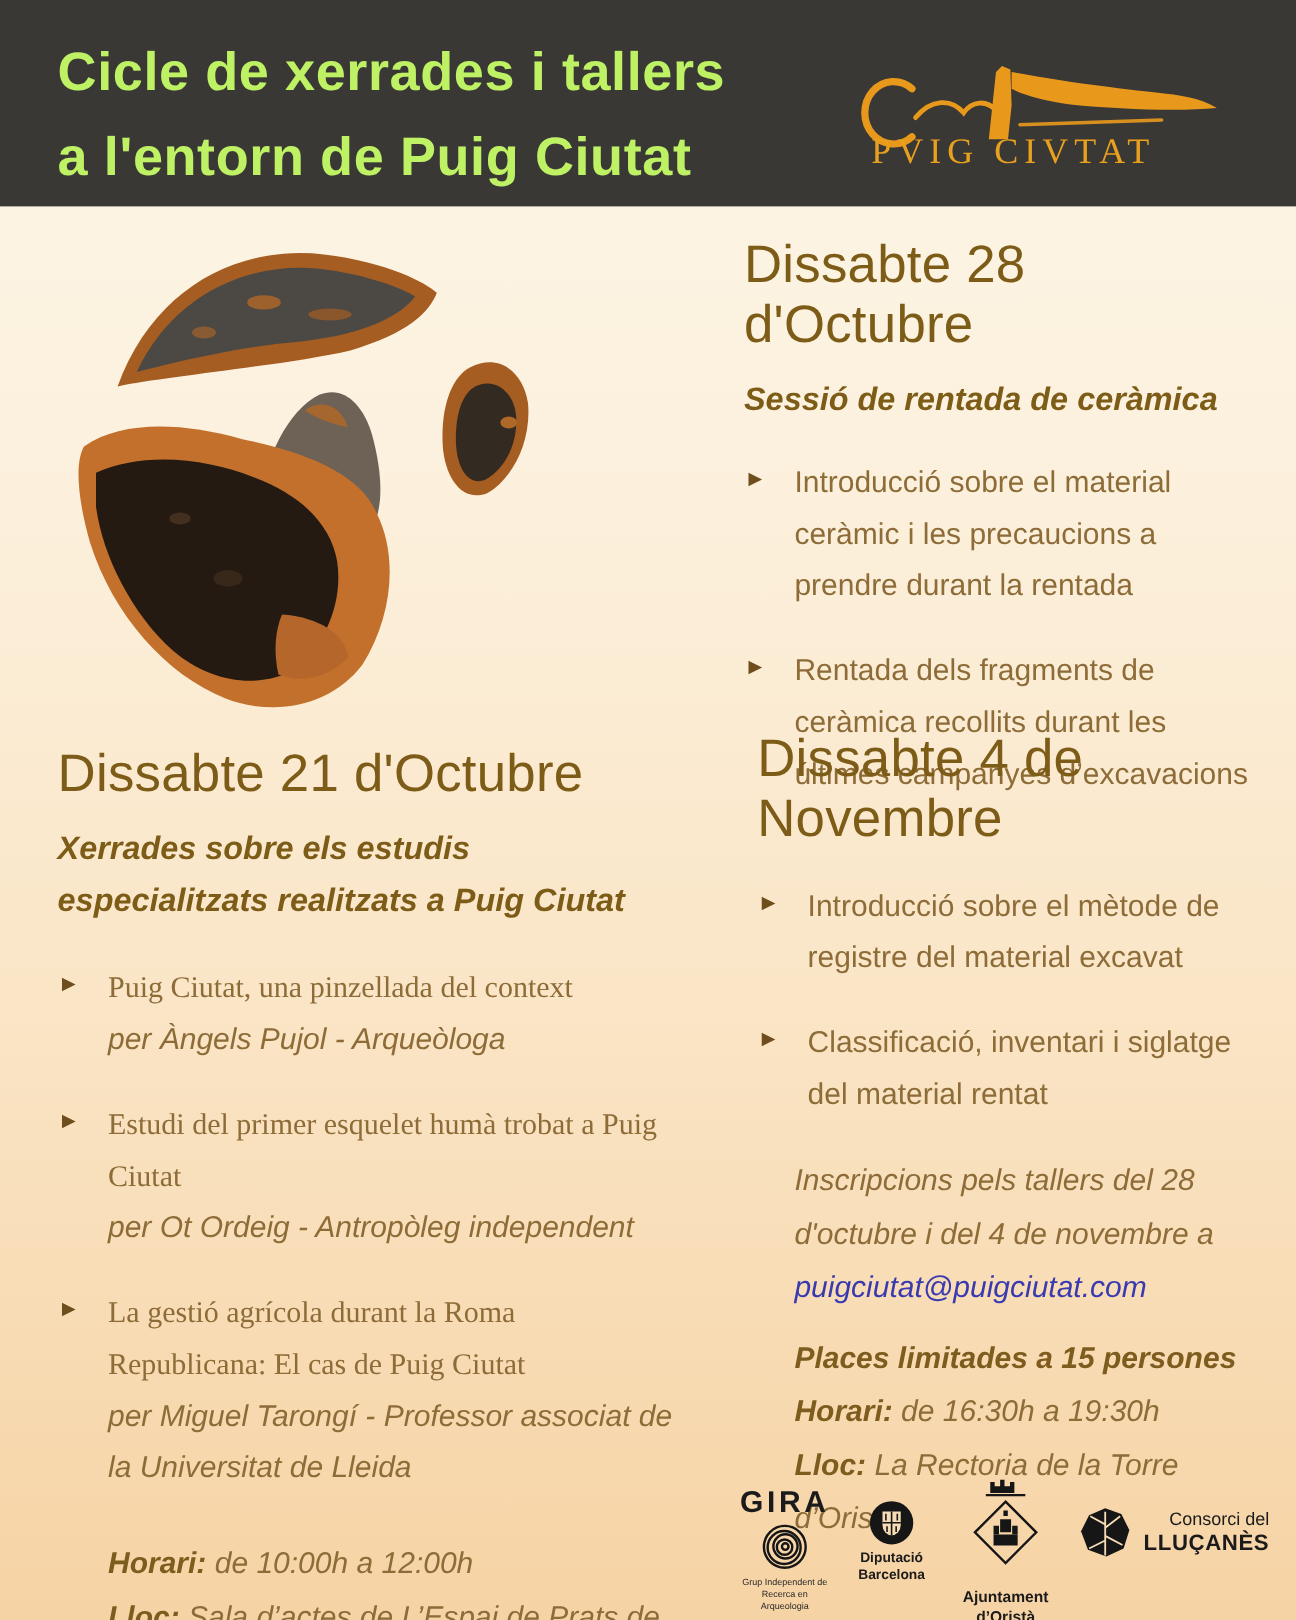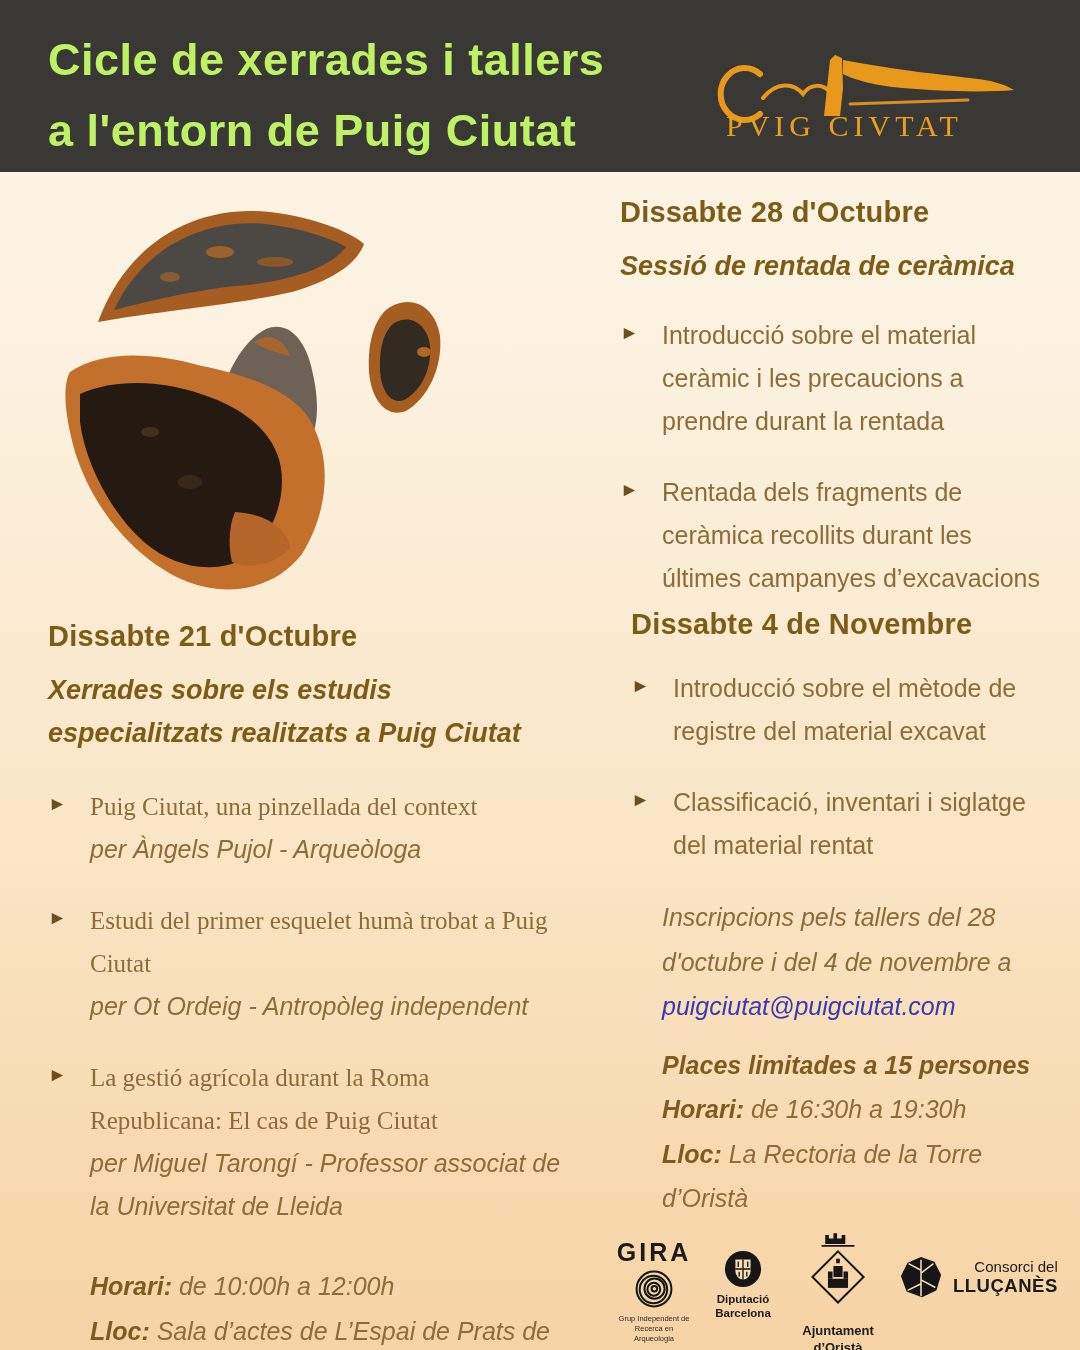--- a/index.html
+++ b/index.html
@@ -13,21 +13,21 @@
   .title{position:absolute;left:48px;top:24px;color:#bef264;font-weight:bold;
          font-size:45px;line-height:1.58;letter-spacing:.5px;}
   .logo{position:absolute;left:700px;top:34px;width:320px;height:118px;}
   
   .photo{position:absolute;left:40px;top:182px;width:520px;height:420px;}
   
   .section{position:absolute;}
   .sec-oct28{left:620px;top:196px;width:432px;}
   .sec-oct21{left:48px;top:620px;width:516px;}
   .sec-nov4{left:620px;top:608px;width:432px;margin-left:11px;}
-  h2{margin:0;font-size:29px;font-weight:bold;color:#7d5c17;letter-spacing:.2px;}
+  h2{margin:0;font-size:44px;font-weight:normal;color:#7d5c17;letter-spacing:.2px;}
   .subtitle{margin-top:16px;font-size:27px;font-weight:bold;font-style:italic;
             color:#7d5c17;line-height:1.6;}
   ul.blist{list-style:none;margin:26px 0 0 0;padding:0;}
   ul.blist li{display:flex;margin-bottom:28px;}
   .arrow{flex:0 0 42px;color:#6f4e1e;font-size:19px;line-height:1;padding-top:9px;}
   .btext{font-size:25px;color:#8d6c38;line-height:1.72;}
   .talk-title{font-size:25px;color:#8d6c38;line-height:1.72;font-family:Liberation Serif, serif;}
   .talk-speaker{font-size:25px;color:#8d6c38;line-height:1.72;font-style:italic;}
   .indent{padding-left:42px;}
   .indent31{padding-left:31px;}

